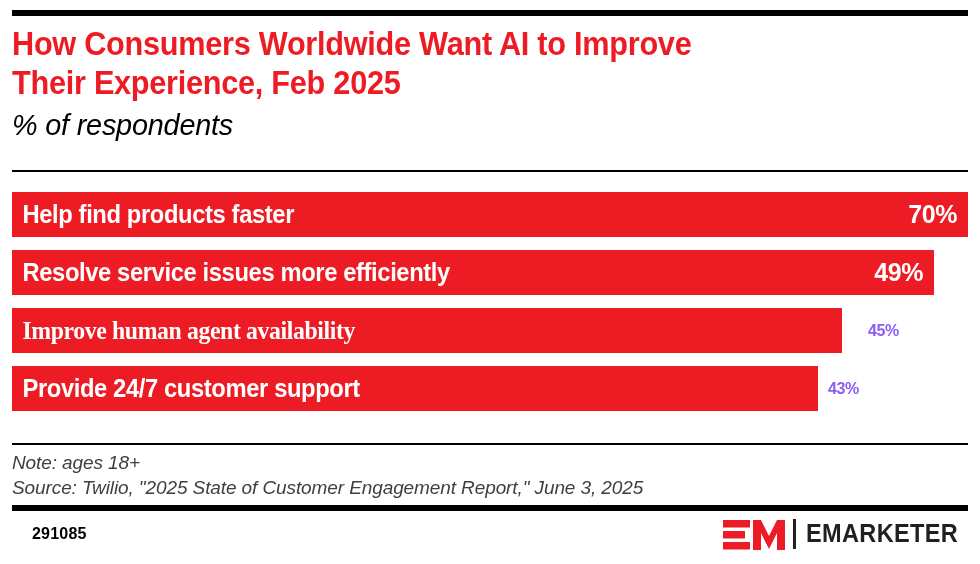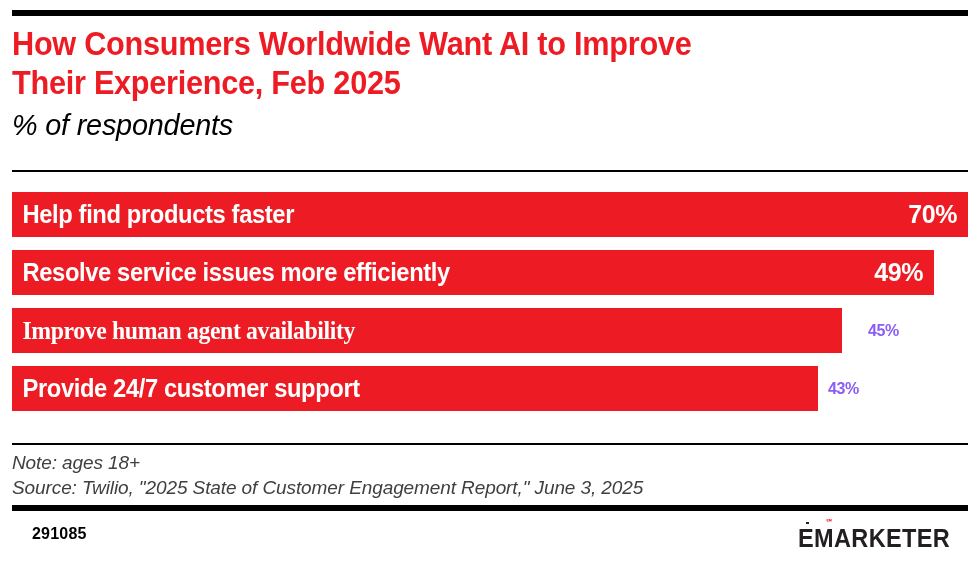--- a/index.html
+++ b/index.html
@@ -149,26 +149,25 @@
     left: 0;
     top: 6px;
     font-size: 16px;
     font-weight: bold;
     color: #000000;
     letter-spacing: 0.2px;
     margin-left: 20px;
   }
   #brand-logo {
     position: absolute;
-    right: 8px;
+    right: 0;
     top: 0;
     display: flex;
     align-items: flex-start;
     height: 34px;
-    flex-direction: column;
   }
   #brand-mark { display: block; }
   #brand-divider {
     width: 3px;
     height: 30px;
     background: #231F20;
     margin: 0 10px 0 8px;
   }
   #brand-wordmark {
     font-size: 25px;

